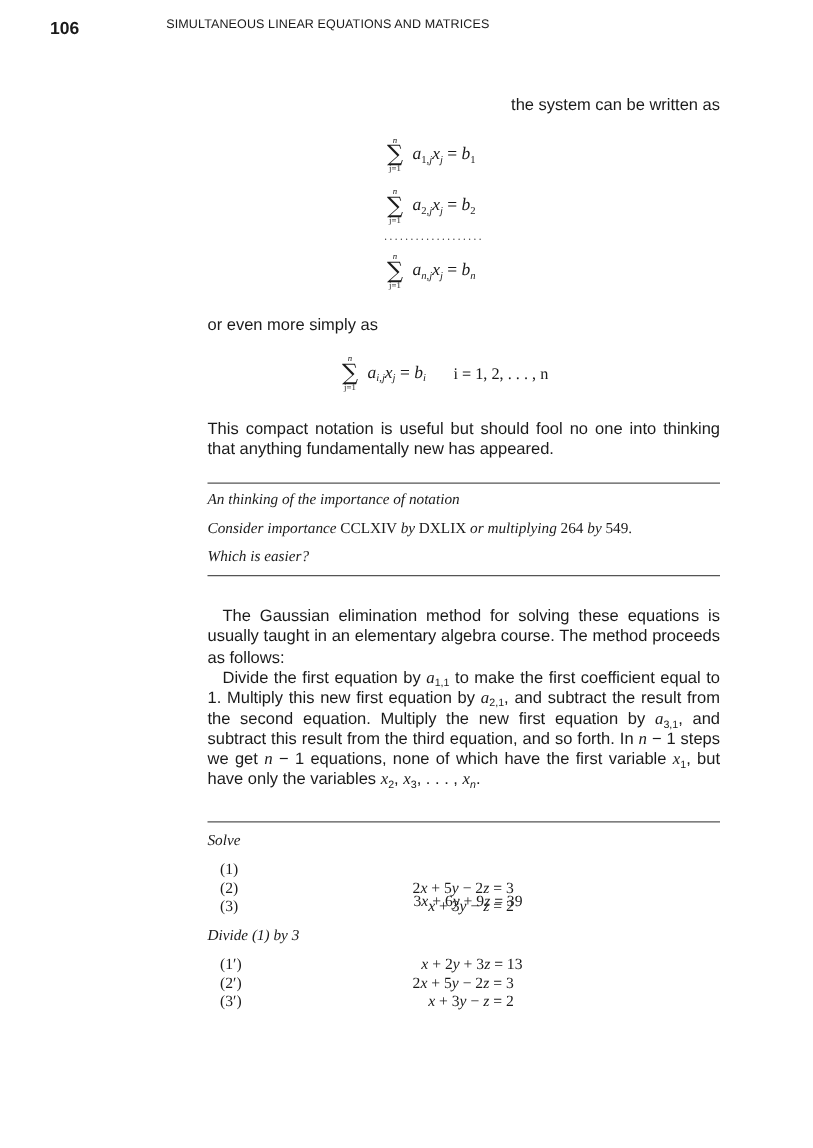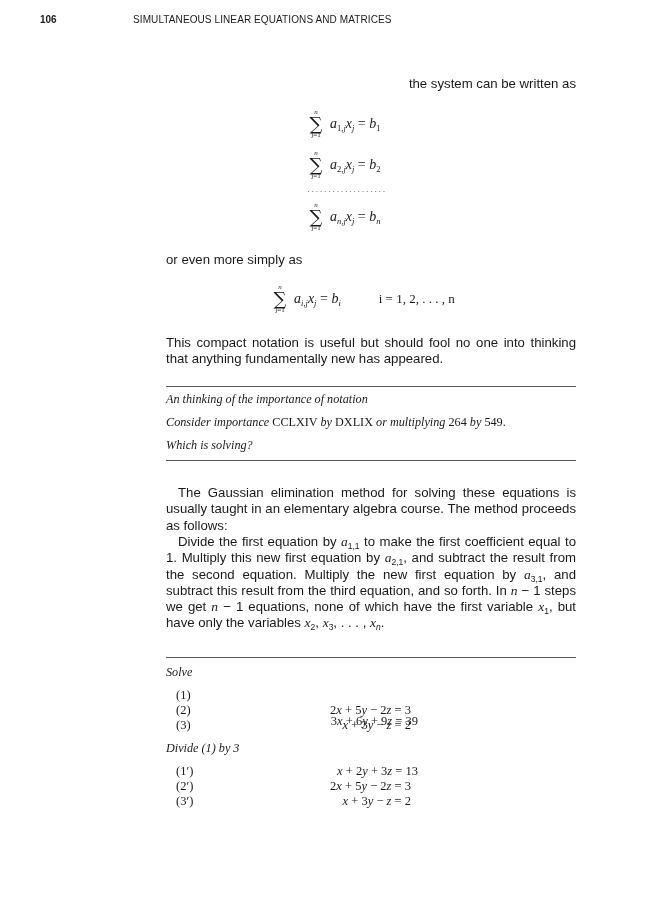--- a/index.html
+++ b/index.html
@@ -1,19 +1,19 @@
 <!DOCTYPE html>
 <html><head>
 <meta charset="utf-8">
 <style>
   html, body { margin:0; padding:0; background:#fff; }
   body { width:650px; height:918px; position:relative; overflow:hidden; color:#1a1a1a; }
   .sans { font-family:"Liberation Sans", sans-serif; }
   .abs { position:absolute; }
-  .pnum { left:40px; top:14px; font-size:10px; font-weight:bold; }
+  .pnum { left:40px; top:14px; font-size:14px; font-weight:bold; }
   .runhead { left:133px; top:14px; font-size:10px; letter-spacing:0.1px; }
   .para { left:166px; width:410px; font-size:13.2px; line-height:16.3px; }
   .just { text-align:justify; text-align-last:left; }
   .indent { text-indent:12px; }
   .sum { display:inline-block; text-align:center; vertical-align:middle; width:16px; position:relative; }
   .sum .up { display:block; font-size:7px; font-style:italic; line-height:7px; font-family:"Liberation Serif", serif; }
   .sum .sig { display:block; font-size:18px; line-height:15px; font-family:"DejaVu Serif", serif; }
   .sum .lo { display:block; font-size:7px; line-height:9px; font-family:"Liberation Serif", serif; }
   .eq { font-family:"Liberation Serif", serif; font-size:14px; }
   .eq i { font-style:italic; }
@@ -64,31 +64,31 @@
 
 <div class="abs sans para" style="top:252px;">or even more simply as</div>
 
 <div class="abs eqline" style="top:282px; left:272px;">
   <span class="sum">
       <span class="up">n</span>
       <span class="sig">∑</span>
       <span class="lo">j=1</span>
     </span>
   <span class="eq" style="margin-left:6px;"><i>a</i><sub><i>i</i>,<i>j</i></sub><i>x</i><sub><i>j</i></sub> = <i>b</i><sub><i>i</i></sub></span>
-  <span class="eq" style="margin-left:38px; font-size:13px;">i = 1, 2, . . . , n</span>
+  <span class="eq" style="margin-left:22px; font-size:13px;">i = 1, 2, . . . , n</span>
 </div>
 
 <div class="abs sans para just" style="top:335px;">This compact notation is useful but should fool no one into thinking that anything fundamentally new has appeared.</div>
 
 <div class="abs rule" style="top:386px;"></div>
 <div class="abs boxtext" style="top:392px;"><i>An thinking of the importance of notation</i></div>
 <div class="abs boxtext" style="top:415px;">
   <i>Consider importance</i> <span>CCLXIV</span> <i>by</i> <span>DXLIX</span> <i>or multiplying</i> <span>264</span> <i>by</i> <span>549.</span>
 </div>
-<div class="abs boxtext" style="top:438px;"><i>Which is solving?</i></div>
+<div class="abs boxtext" style="top:438px;"><i>Which is easier?</i></div>
 <div class="abs rule" style="top:460px;"></div>
 
 <div class="abs sans para just indent" style="top:485px;">The Gaussian elimination method for solving these equations is usually taught in an elementary algebra course. The method proceeds as follows:</div>
 <div class="abs sans para just indent" style="top:534px;"><span>Divide the first equation by </span><span class="m">a</span><sub>1,1</sub><span> to make the first coefficient equal to 1. Multiply this new first equation by </span><span class="m">a</span><sub>2,1</sub><span>, and subtract the result from the second equation. Multiply the new first equation by </span><span class="m">a</span><sub>3,1</sub><span>, and subtract this result from the third equation, and so forth. In </span><span class="m">n</span><span> − 1 steps we get </span><span class="m">n</span><span> − 1 equations, none of which have the first variable </span><span class="m">x</span><sub>1</sub><span>, but have only the variables </span><span class="m">x</span><sub>2</sub>, <span class="m">x</span><sub>3</sub>, . . . , <span class="m">x</span><sub><i>n</i></sub><span>.</span></div>
 
 <div class="abs rule" style="top:657px;"></div>
 <div class="abs boxtext" style="top:665px;"><i>Solve</i></div>
 
 <div class="abs row" style="top:688px;">(1)</div>
 <div class="abs row" style="top:703px;">(2)</div>

